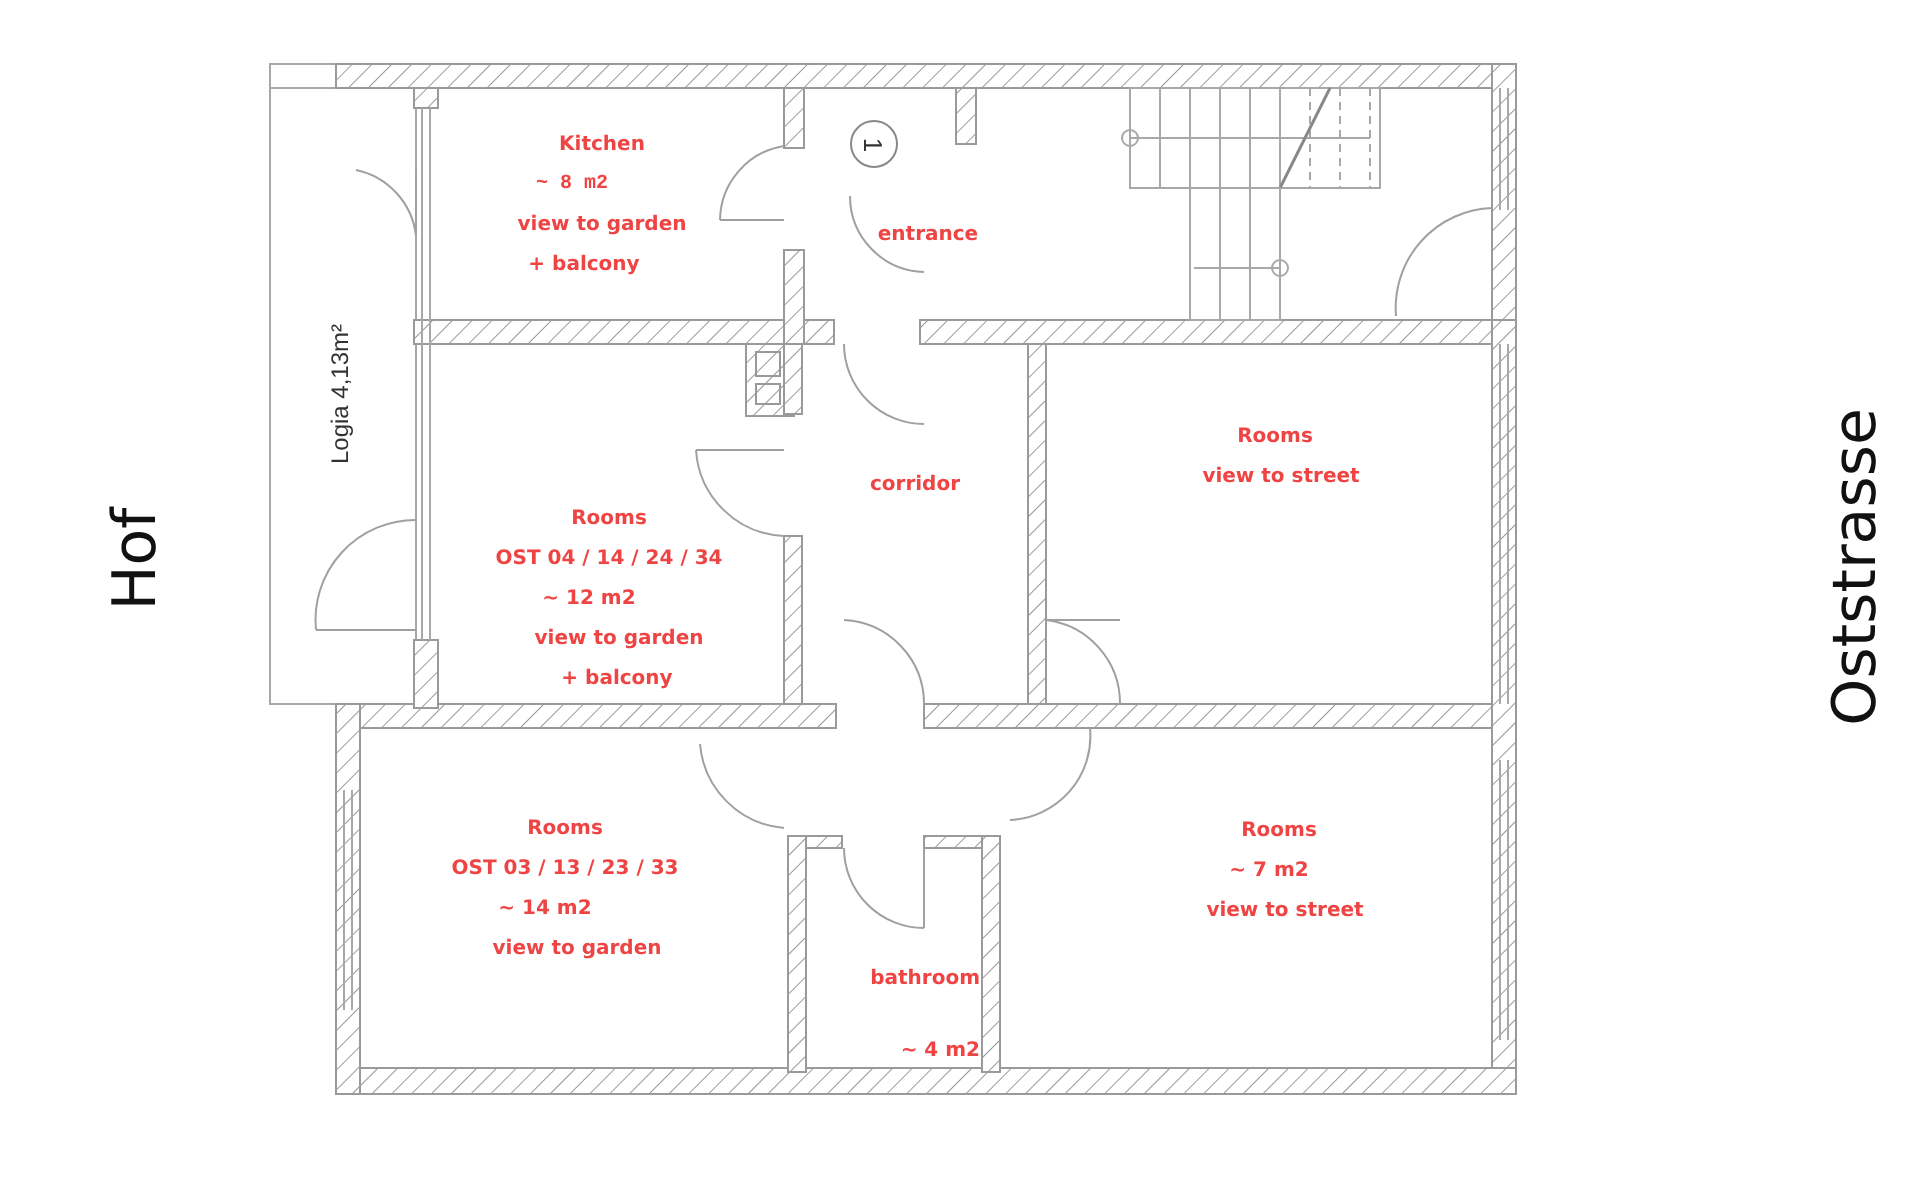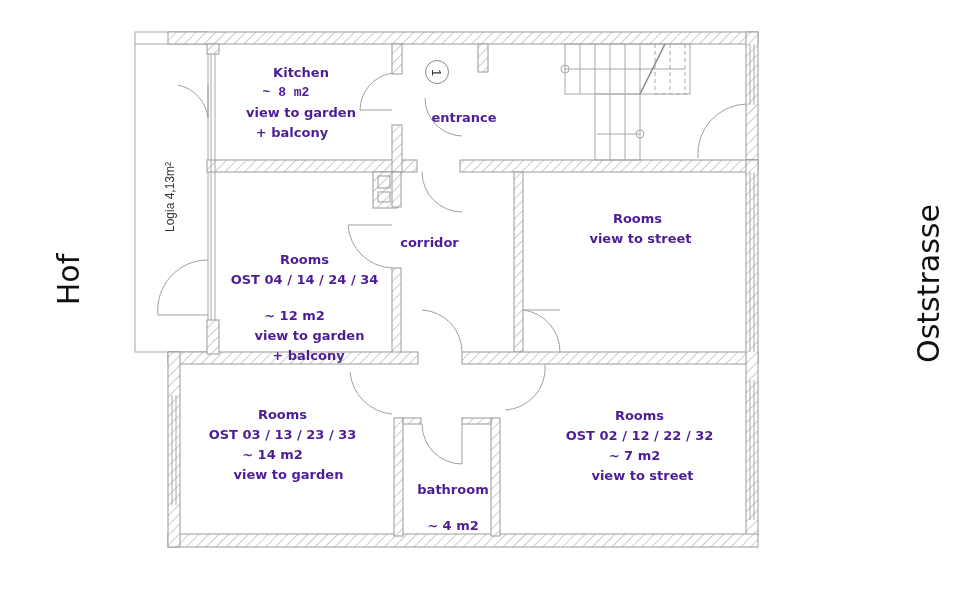--- a/index.html
+++ b/index.html
@@ -1,18 +1,18 @@
 <!DOCTYPE html>
 <html><head>
   <meta charset="utf-8">
   <style>
     html, body { margin: 0; padding: 0; background: #ffffff; }
     body { width: 960px; height: 589px; position: relative; overflow: hidden; font-family: "DejaVu Sans", sans-serif; }
     #plan { position: absolute; left: 0; top: 0; }
-    .label { position: absolute; font-family: "DejaVu Sans", sans-serif; font-weight: bold; font-size: 13px; color: #4c1d95; line-height: 20px; text-align: center; white-space: nowrap; }
+    .label { position: absolute; font-family: "DejaVu Sans", sans-serif; font-weight: bold; font-size: 10px; color: #ef4444; line-height: 20px; text-align: center; white-space: nowrap; }
     .label div { line-height: 20px; }
     .side-label { position: absolute; font-family: "DejaVu Sans", sans-serif; font-size: 30px; color: #111; white-space: nowrap; transform-origin: center center; }
     .logia-label { position: absolute; font-family: "Liberation Sans", sans-serif; font-size: 12px; color: #333; white-space: nowrap; transform: rotate(-90deg); transform-origin: center center; }
     .circle-num { position: absolute; width: 22px; height: 22px; border: 1px solid #888; border-radius: 50%; font-family: "Liberation Sans", sans-serif; font-size: 13px; color: #333; display: flex; align-items: center; justify-content: center; }
     .circle-num span { display: inline-block; transform: rotate(90deg); }
   </style>
 </head>
 <body>
 
 <svg id="plan" width="960" height="589" viewBox="0 0 960 589" xmlns="http://www.w3.org/2000/svg">
@@ -154,47 +154,46 @@
   <div style="padding-left:0px;">Kitchen</div>
   <div style="padding-right:30px;font-family:Liberation Mono, monospace;">~ 8 m2</div>
   <div>view to garden</div>
   <div style="padding-right:18px;">+ balcony</div>
 </div>
 
 <div class="label" style="left:424px; top:108px; width:80px;">
   <div>entrance</div>
 </div>
 
-<div class="label" style="left:392px; top:233px; width:75px;">
+<div class="label" style="left:420px; top:233px; width:75px;">
   <div>corridor</div>
 </div>
 
 <div class="label" style="left:222px; top:250px; width:165px;">
   <div>Rooms</div>
   <div>OST 04 / 14 / 24 / 34</div>
-  <div style="padding-right:20px;margin-top:16px;">~ 12 m2</div>
+  <div style="padding-right:20px;">~ 12 m2</div>
   <div style="padding-left:10px;">view to garden</div>
   <div style="padding-left:8px;">+ balcony</div>
 </div>
 
 <div class="label" style="left:555px; top:209px; width:165px;">
   <div>Rooms</div>
   <div style="padding-left:6px;">view to street</div>
 </div>
 
 <div class="label" style="left:200px; top:405px; width:165px;">
   <div>Rooms</div>
   <div>OST 03 / 13 / 23 / 33</div>
   <div style="padding-right:20px;">~ 14 m2</div>
   <div style="padding-left:12px;">view to garden</div>
 </div>
 
 <div class="label" style="left:557px; top:406px; width:165px;">
   <div>Rooms</div>
-  <div>OST 02 / 12 / 22 / 32</div>
   <div style="padding-right:10px;">~ 7 m2</div>
   <div style="padding-left:6px;">view to street</div>
 </div>
 
-<div class="label" style="left:410px; top:480px; width:80px; text-align:center;">
+<div class="label" style="left:410px; top:480px; width:80px; text-align:right;">
   <div style="padding-left:6px;">bathroom</div>
   <div style="padding-left:6px;margin-top:16px;">~ 4 m2</div>
 </div>
 
 </body></html>

